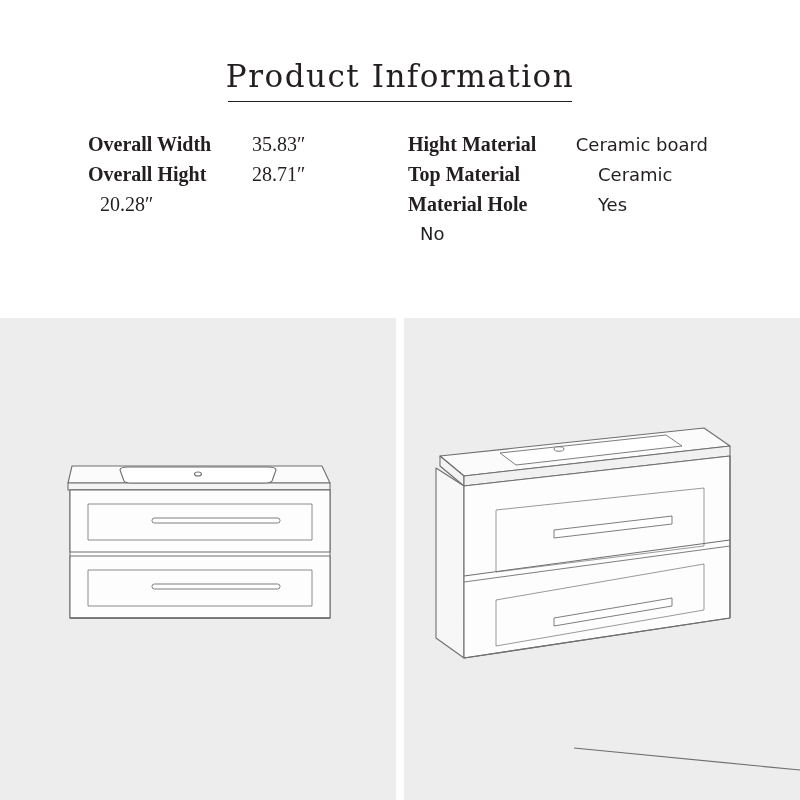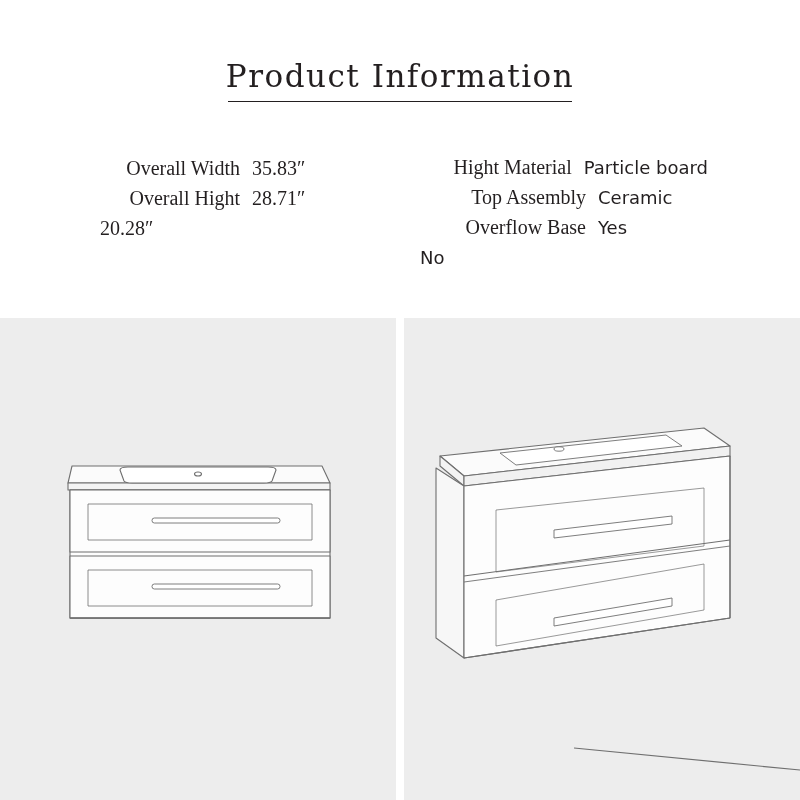--- a/index.html
+++ b/index.html
@@ -67,33 +67,33 @@
 
   .spec-row {
     display: flex;
     align-items: baseline;
     height: 30px;
   }
   .spec-label {
     font-family: "Liberation Serif", serif;
     font-size: 20px;
     color: #231f20;
-    text-align: right;
+    text-align: left;
     white-space: nowrap;
+    font-weight: bold;
   }
   .spec-col.left .spec-label { width: 152px; }
   .spec-col.right .spec-label { width: 178px; }
 
   .spec-value {
     font-family: "DejaVu Sans", sans-serif;
     font-size: 18px;
     color: #231f20;
     margin-left: 12px;
     white-space: nowrap;
-    margin-top: 24px;
   }
   .spec-col.left .spec-value {
     font-family: "Liberation Serif", serif;
     font-size: 20px;
   }
 
   
   .panels {
     position: absolute;
     top: 318px;
@@ -140,28 +140,28 @@
           <div class="spec-value">28.71″</div>
         </div>
         <div class="spec-row">
           <div class="spec-value">20.28″</div>
         </div>
       </div>
 
       <div class="spec-col right">
         <div class="spec-row">
           <div class="spec-label">Hight Material</div>
-          <div class="spec-value">Particle board</div>
-        </div>
-        <div class="spec-row">
-          <div class="spec-label">Top Assembly</div>
+          <div class="spec-value">Ceramic board</div>
+        </div>
+        <div class="spec-row">
+          <div class="spec-label">Top Material</div>
           <div class="spec-value">Ceramic</div>
         </div>
         <div class="spec-row">
-          <div class="spec-label">Overflow Base</div>
+          <div class="spec-label">Material Hole</div>
           <div class="spec-value">Yes</div>
         </div>
         <div class="spec-row">
           <div class="spec-value">No</div>
         </div>
       </div>
 
     </div>
   </div>
 

